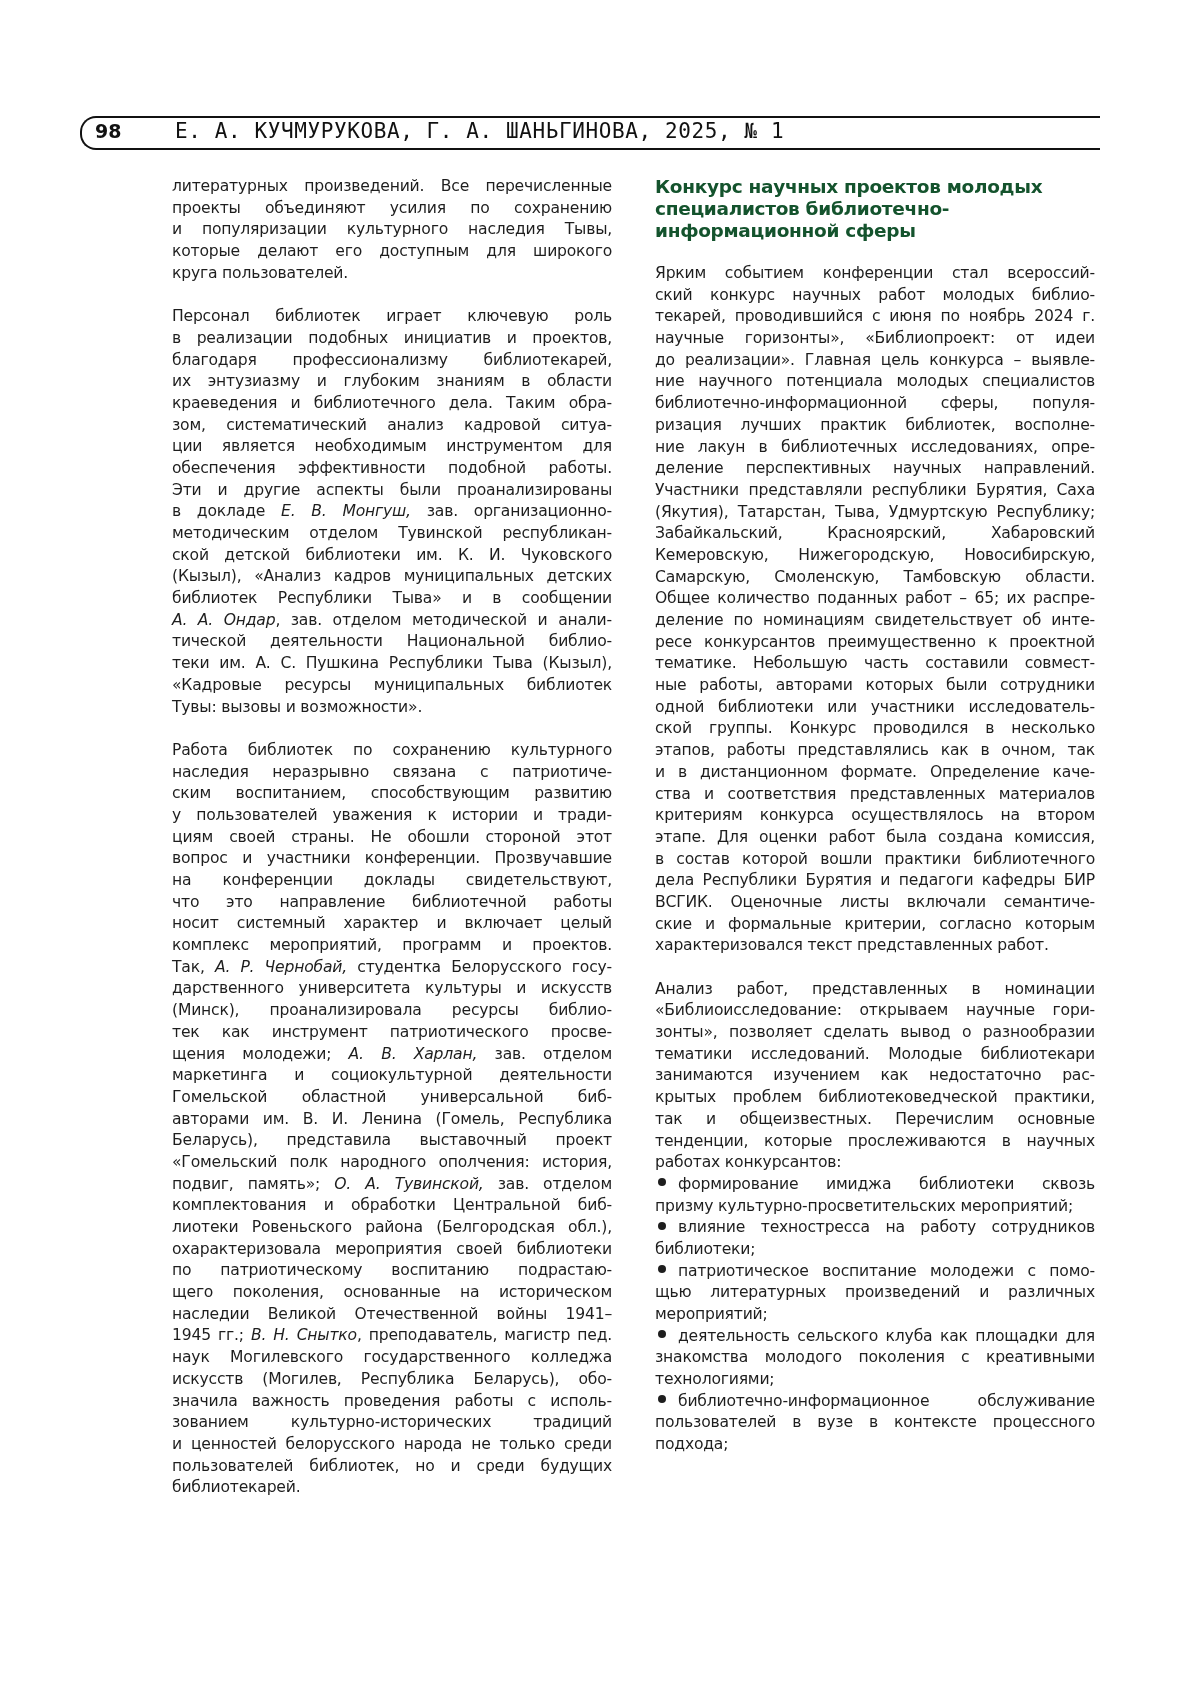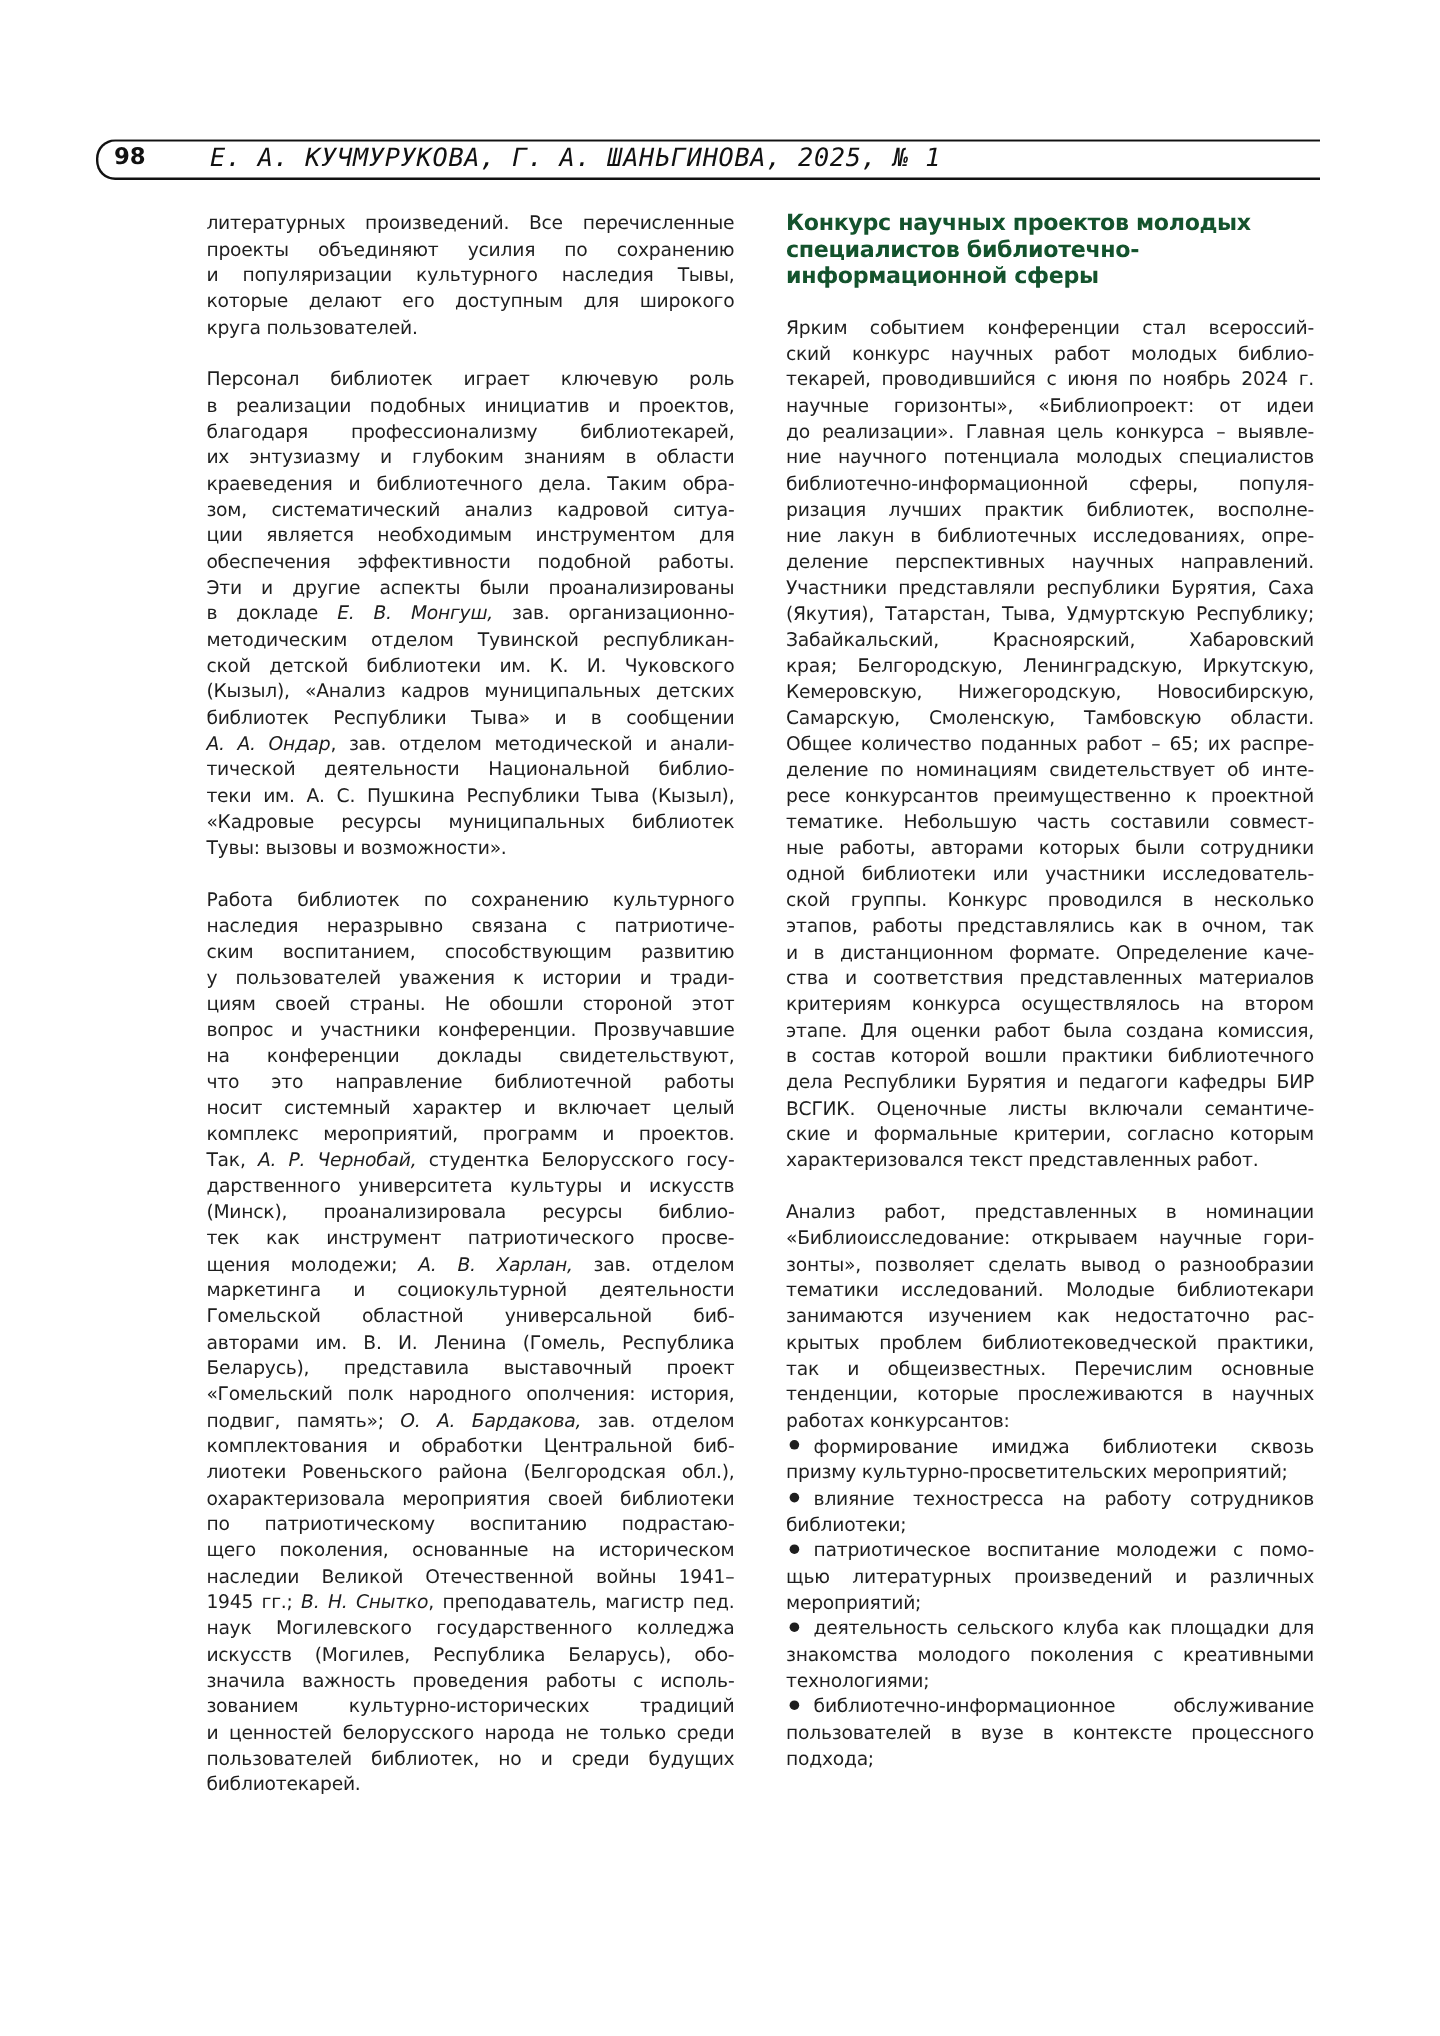--- a/index.html
+++ b/index.html
@@ -5,21 +5,21 @@
   html, body { margin:0; padding:0; background:#ffffff; }
   body { width:1200px; height:1697px; position:relative; overflow:hidden;
          font-family:"DejaVu Sans", sans-serif; color:#1e1e1e; }
   .header { position:absolute; left:80px; top:116px; width:1020px; height:34px; }
   .header-frame { position:absolute; left:0; top:0; right:0; bottom:0;
          border-top:2.5px solid #111; border-bottom:2.5px solid #111;
          border-left:2.5px solid #111; border-radius:16px 0 0 16px; }
   .page-number { position:absolute; left:15px; top:4px; font-family:"DejaVu Sans", sans-serif;
          font-weight:bold; font-size:19px; color:#111; }
   .running-head { position:absolute; left:95px; top:3px; font-family:"DejaVu Sans Mono", monospace;
-         font-size:21px; letter-spacing:0.6px; color:#111;font-style:italic; }
+         font-size:21px; letter-spacing:0.6px; color:#111; }
   .col { position:absolute; top:176px; }
   .col-left { left:172px; width:440px; }
   .col-right { left:655px; width:440px; }
   .line { display:block; font-size:15.6px; line-height:21.7px; height:21.7px; white-space:nowrap;
           letter-spacing:-0.2px; }
   .j { text-align:justify; text-align-last:justify; }
   .gap { display:block; height:21.7px; }
   .heading { font-weight:bold; font-size:18.5px; line-height:22px; color:#14532d; margin-bottom:21px; }
   .heading .hl { display:block; white-space:nowrap; letter-spacing:-0.3px; }
   em { font-style:italic; }
@@ -80,21 +80,21 @@
       <span class="line j">Так, <em>А. Р. Чернобай,</em> студентка Белорусского госу-</span>
       <span class="line j">дарственного университета культуры и искусств</span>
       <span class="line j">(Минск), проанализировала ресурсы библио-</span>
       <span class="line j">тек как инструмент патриотического просве-</span>
       <span class="line j">щения молодежи; <em>А. В. Харлан,</em> зав. отделом</span>
       <span class="line j">маркетинга и социокультурной деятельности</span>
       <span class="line j">Гомельской областной универсальной биб-</span>
       <span class="line j">авторами им. В. И. Ленина (Гомель, Республика</span>
       <span class="line j">Беларусь), представила выставочный проект</span>
       <span class="line j">«Гомельский полк народного ополчения: история,</span>
-      <span class="line j">подвиг, память»; <em>О. А. Бардакова,</em> зав. отделом</span>
+      <span class="line j">подвиг, память»; <em>О. А. Тувинской,</em> зав. отделом</span>
       <span class="line j">комплектования и обработки Центральной биб-</span>
       <span class="line j">лиотеки Ровеньского района (Белгородская обл.),</span>
       <span class="line j">охарактеризовала мероприятия своей библиотеки</span>
       <span class="line j">по патриотическому воспитанию подрастаю-</span>
       <span class="line j">щего поколения, основанные на историческом</span>
       <span class="line j">наследии Великой Отечественной войны 1941–</span>
       <span class="line j">1945 гг.; <em>В. Н. Снытко</em>, преподаватель, магистр пед.</span>
       <span class="line j">наук Могилевского государственного колледжа</span>
       <span class="line j">искусств (Могилев, Республика Беларусь), обо-</span>
       <span class="line j">значила важность проведения работы с исполь-</span>
@@ -119,21 +119,20 @@
         <span class="line j">научные горизонты», «Библиопроект: от идеи</span>
         <span class="line j">до реализации». Главная цель конкурса – выявле-</span>
         <span class="line j">ние научного потенциала молодых специалистов</span>
         <span class="line j">библиотечно-информационной сферы, популя-</span>
         <span class="line j">ризация лучших практик библиотек, восполне-</span>
         <span class="line j">ние лакун в библиотечных исследованиях, опре-</span>
         <span class="line j">деление перспективных научных направлений.</span>
         <span class="line j">Участники представляли республики Бурятия, Саха</span>
         <span class="line j">(Якутия), Татарстан, Тыва, Удмуртскую Республику;</span>
         <span class="line j">Забайкальский, Красноярский, Хабаровский</span>
-        <span class="line j">края; Белгородскую, Ленинградскую, Иркутскую,</span>
         <span class="line j">Кемеровскую, Нижегородскую, Новосибирскую,</span>
         <span class="line j">Самарскую, Смоленскую, Тамбовскую области.</span>
         <span class="line j">Общее количество поданных работ – 65; их распре-</span>
         <span class="line j">деление по номинациям свидетельствует об инте-</span>
         <span class="line j">ресе конкурсантов преимущественно к проектной</span>
         <span class="line j">тематике. Небольшую часть составили совмест-</span>
         <span class="line j">ные работы, авторами которых были сотрудники</span>
         <span class="line j">одной библиотеки или участники исследователь-</span>
         <span class="line j">ской группы. Конкурс проводился в несколько</span>
         <span class="line j">этапов, работы представлялись как в очном, так</span>

